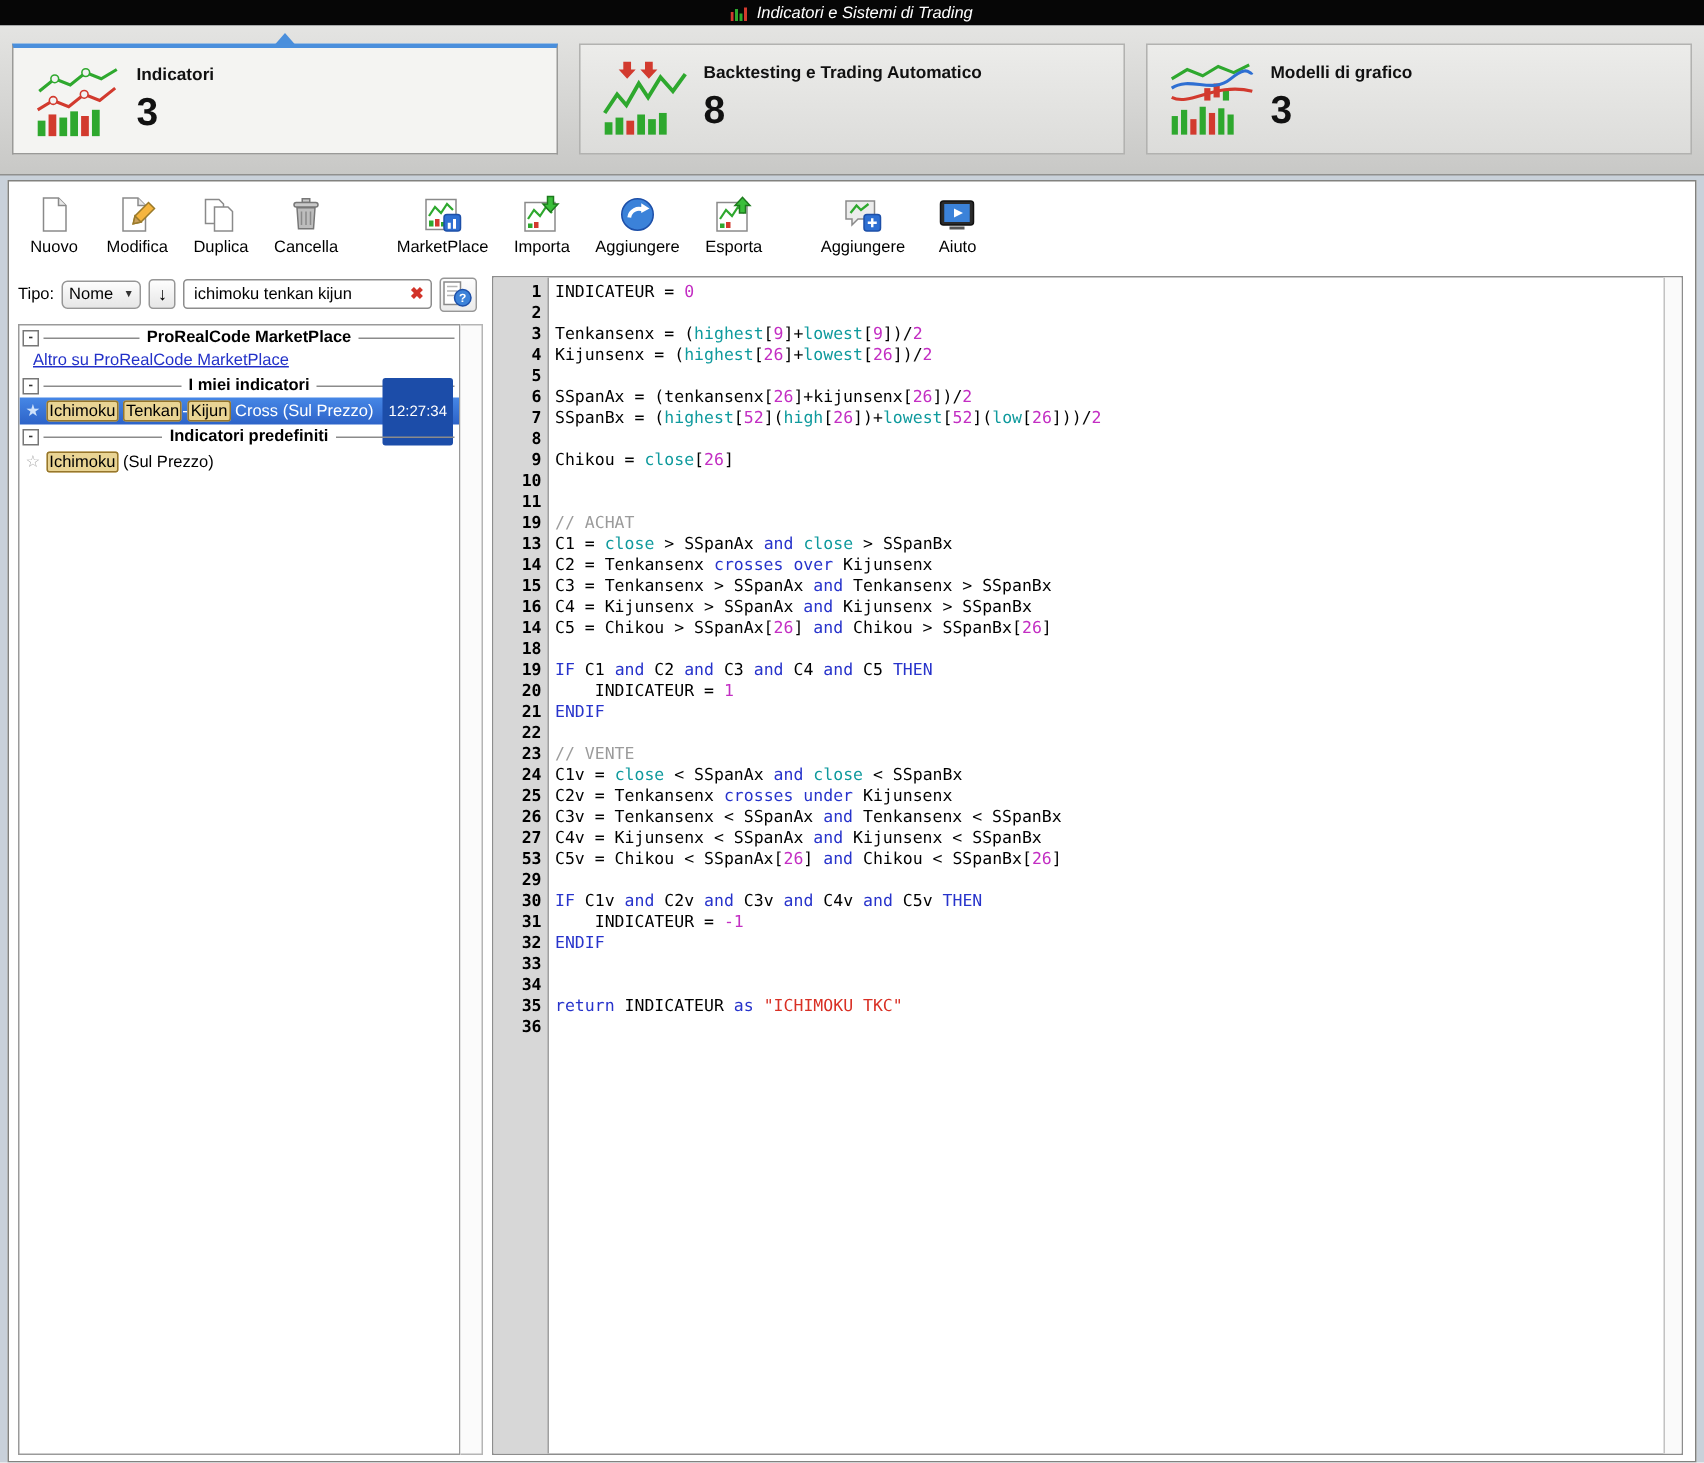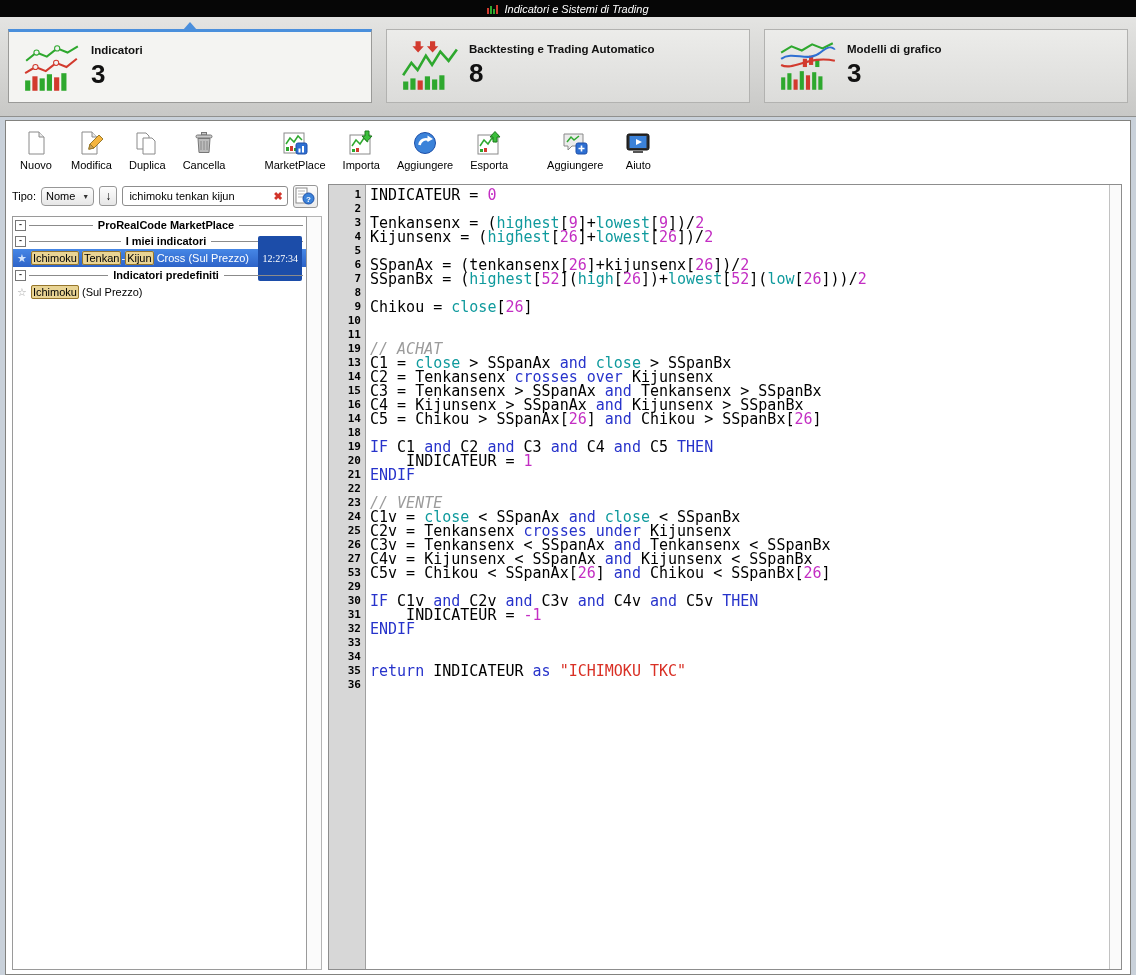--- a/index.html
+++ b/index.html
@@ -68,40 +68,40 @@
          text-align:center;cursor:pointer;flex:0 0 auto;color:#333;}
 
   .linkrow{padding:1px 2px 3px 9px;}
   .linkrow a{color:#2230c8;font-size:11px;cursor:pointer;text-decoration:underline;}
 
   .row{display:flex;align-items:center;gap:4px;height:18px;padding:0 4px;cursor:default;}
   .star{font-size:11px;line-height:1;}
   .star.hollow{color:#a9a9a9;}
   .selrow{background:linear-gradient(#4687e6,#2d63c8);color:#fff;}
   .selrow .star{color:#cfe2fb;}
-  .time{margin-left:auto;background:#1c4da9;color:#fff;font-size:10px;padding:17px 4px;border-radius:2px;font-family:Liberation Serif, serif;}
+  .time{margin-left:auto;background:#1c4da9;color:#fff;font-size:10px;padding:17px 4px;border-radius:2px;}
 
   .seg-hl{background:#e9d494;border:1px solid #96762c;border-radius:2px;color:#000;padding:0 1px;}
   .row .seg-t{color:#000;}
   .selrow .seg-t{color:#fff;}
 
   
   .editor{flex:1;margin-left:6px;border:1px solid #8d8d8d;display:flex;min-width:0;background:#fff;}
   .gutter{width:32px;flex:0 0 auto;background:#d7d7d7;border-right:1px solid #a0a0a0;
           font-family:"DejaVu Sans Mono",monospace;font-size:11px;line-height:14px;font-weight:bold;
           text-align:right;padding:3px 4px 0 0;box-sizing:content-box;color:#000;}
-  .codearea{flex:1;font-family:"DejaVu Sans Mono",monospace;font-size:15px;line-height:14px;
+  .codearea{flex:1;font-family:"DejaVu Sans Mono",monospace;font-size:11px;line-height:14px;
             padding:3px 0 0 4px;white-space:pre;overflow:hidden;cursor:text;}
   .escroll{width:11px;flex:0 0 auto;border-left:1px solid #c2c2c2;background:#fafafa;}
   .gl,.cl{height:14px;}
   .seg-p{color:#000;}
   .seg-k{color:#2733cb;}
   .seg-f{color:#0f9a9d;}
   .seg-n{color:#c32ec3;}
-  .seg-c{color:#9b9b9b;font-style:italic;}
+  .seg-c{color:#9b9b9b;}
   .seg-s{color:#d93025;}
 </style>
 </head>
 <body>
 
 <div class="titlebar">
   <span>
       <svg width="12" height="12" viewBox="0 0 12 12">
         <rect x="0" y="5" width="2" height="6" fill="#d23a2e"></rect>
         <rect x="3" y="3" width="2" height="8" fill="#2ea82e"></rect>
@@ -328,20 +328,23 @@
       <div class="listwrap">
         <div class="list">
 
           <div class="shead">
             <span class="minus">-</span>
             <span class="sline"></span>
             <span class="stext">ProRealCode MarketPlace</span>
             <span class="sline"></span>
           </div>
 
+          <div class="linkrow">
+            <a>Altro su ProRealCode MarketPlace</a>
+          </div>
 
           <div class="shead">
             <span class="minus">-</span>
             <span class="sline"></span>
             <span class="stext">I miei indicatori</span>
             <span class="sline"></span>
           </div>
 
           <div class="row selrow">
             <span class="star">★</span>

